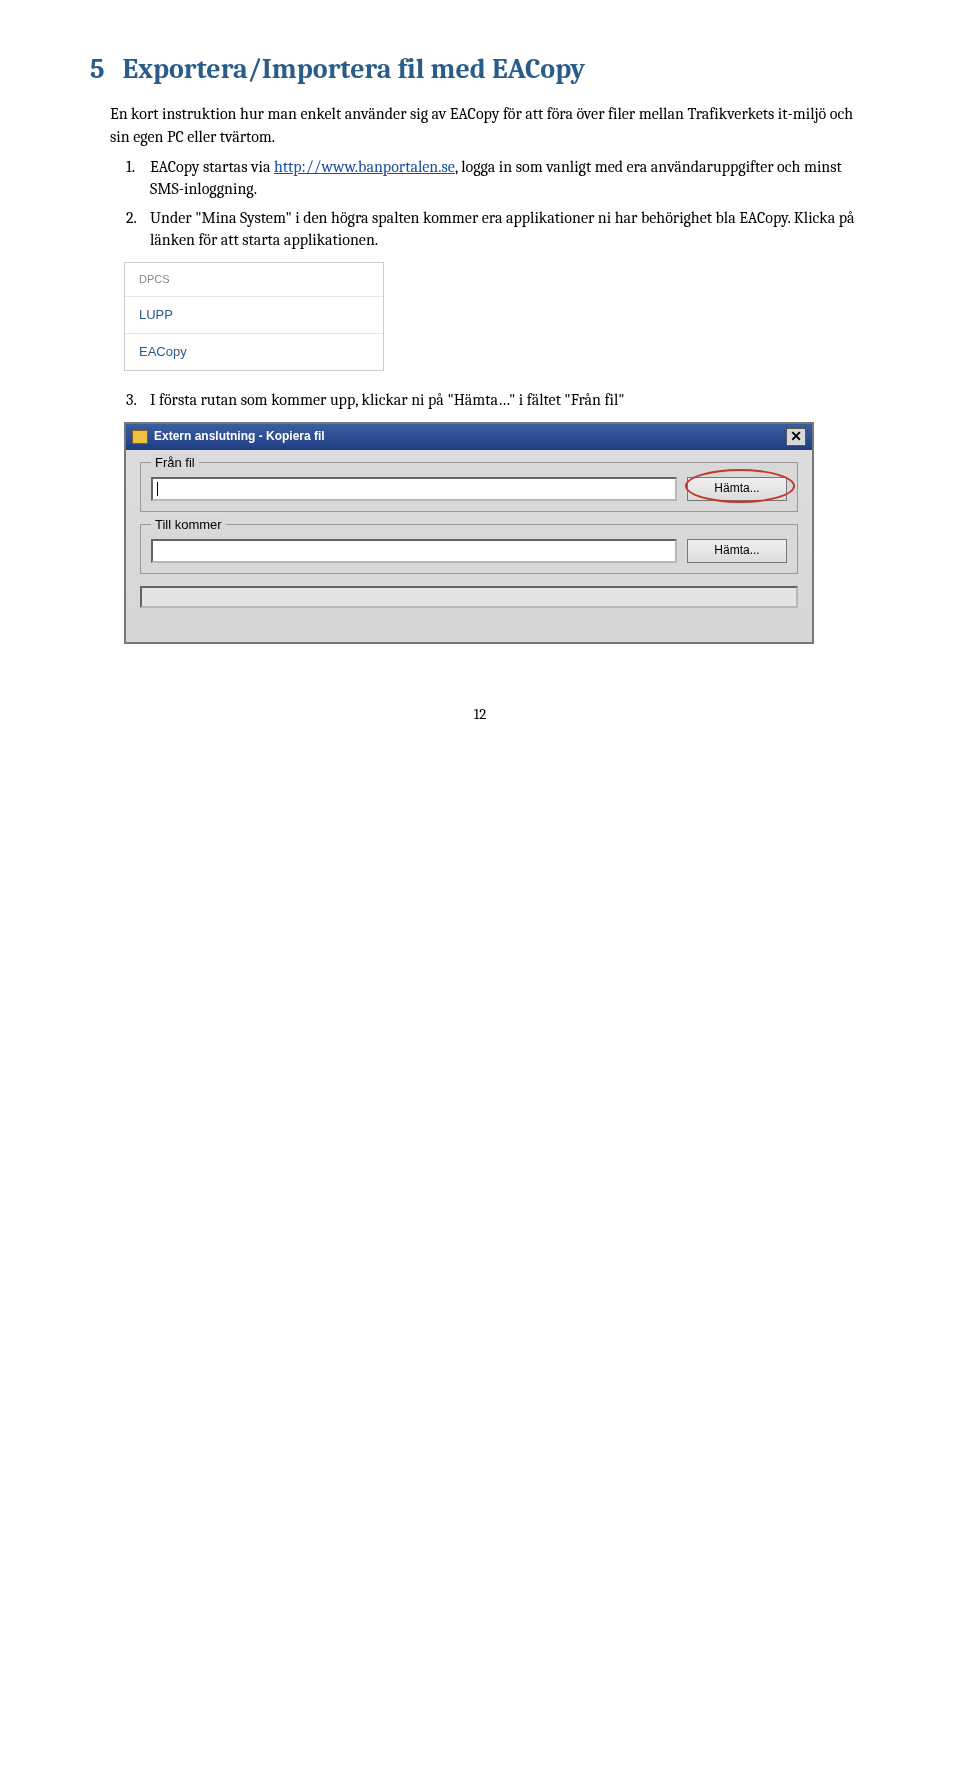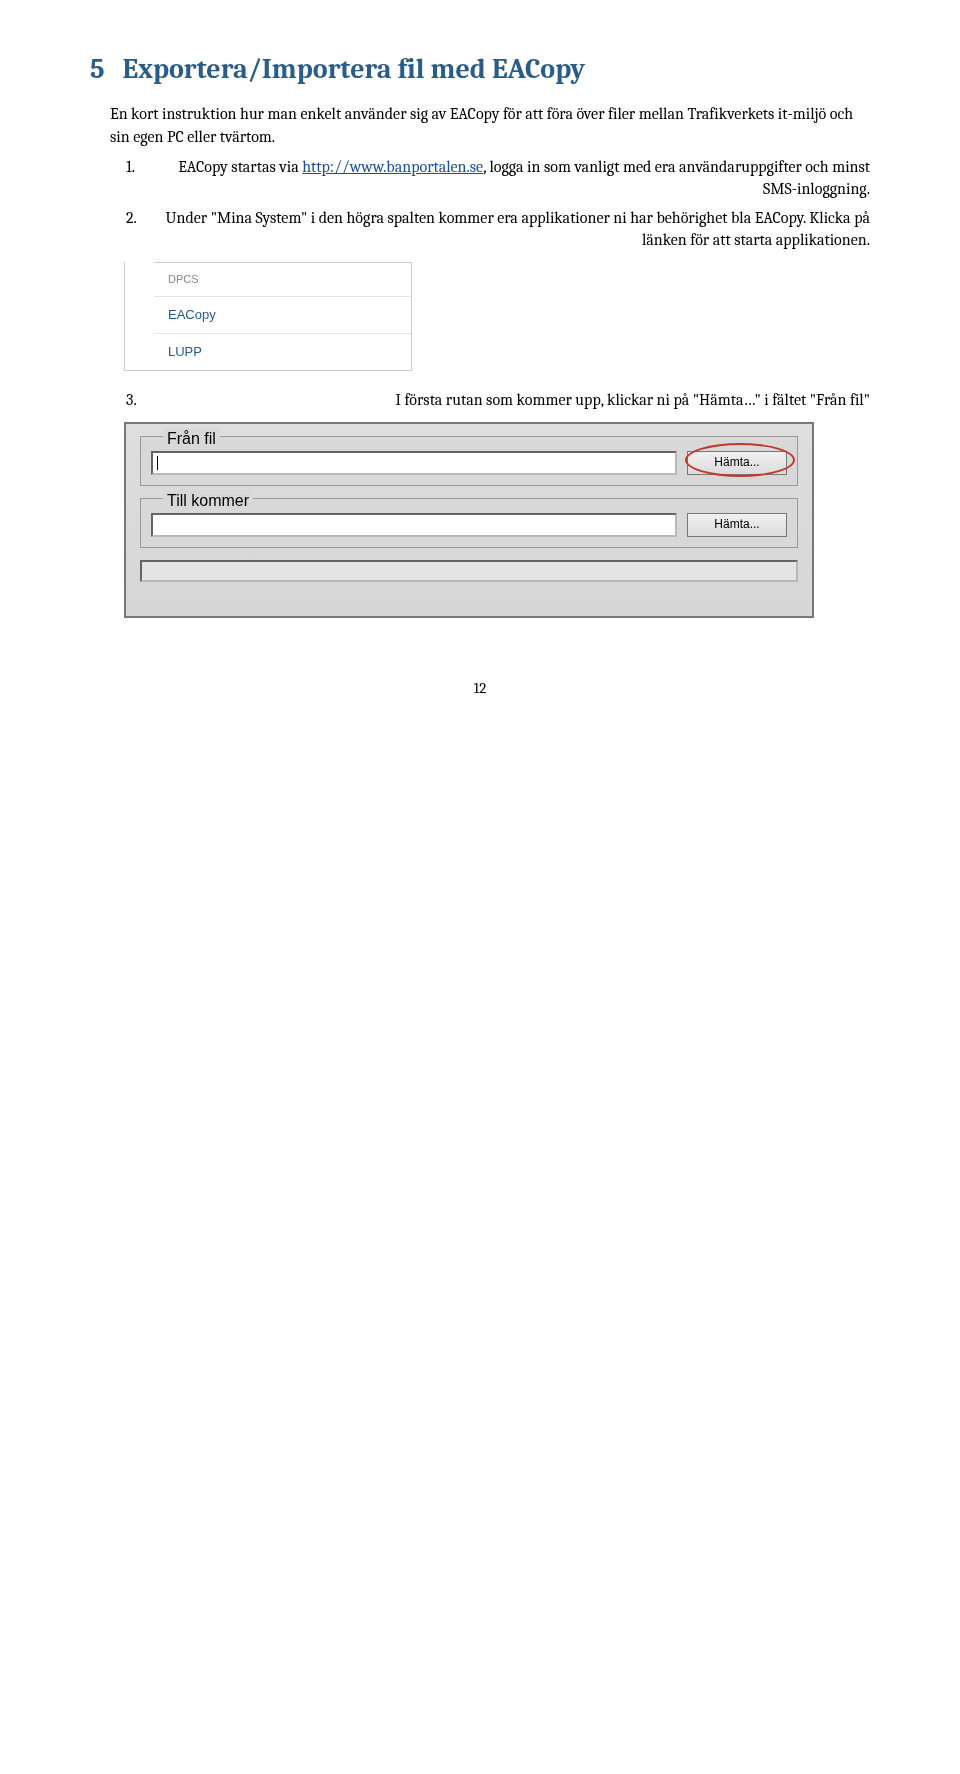--- a/index.html
+++ b/index.html
@@ -16,33 +16,32 @@
     color: #2a5c8a;
     font-size: 28px;
     font-weight: bold;
     margin-bottom: 14px;
   }
   .heading-num { margin-right: 18px; }
   .intro { margin-bottom: 8px; margin-left: 20px; }
   .numlist { margin-left: 36px; margin-bottom: 10px; }
   .numitem { display: flex; margin-bottom: 6px; }
   .numitem .n { width: 24px; flex-shrink: 0; }
-  .numitem .t { flex: 1; text-align: right; }
+  .numitem .t { flex: 1; }
   a.link { color: #1a4fa0; text-decoration: underline; }
 
   
   .shot1 {
     margin: 6px 0 18px 34px;
     border: 1px solid #ccc;
     border-top: none;
-    width: 288px;
+    width: 260px;
     font-family: Verdana, Arial, sans-serif;
     font-size: 13px;
     color: #2a5c8a;
-    padding-left: 29px;
   }
   .shot1 .row { padding: 9px 14px; border-top: 1px solid #e5e5e5; background:#fff; }
   .shot1 .row.first { border-top: 1px solid #ccc; color:#888; font-size:11px;}
   
   .dlg {
     margin: 8px 0 0 34px;
     width: 690px;
     border: 2px solid #777;
     font-family: Tahoma, Verdana, sans-serif;
     font-size: 12px;
@@ -74,24 +73,24 @@
   .dlg-body { padding: 12px 14px 16px 14px; }
   .group {
     border: 1px solid #999;
     padding: 14px 10px 10px 10px;
     position: relative;
     margin-bottom: 12px;
     background: #d8d8d8;
   }
   .group .legend {
     position: absolute;
-    top: -9px; left: 22px;
+    top: -9px; left: 10px;
     background: #d8d8d8;
     padding: 0 4px;
-    font-size: 16px;
+    font-size: 13px;
   }
   .group-row { display: flex; gap: 10px; align-items: center; }
   .txtfield {
     flex: 1;
     height: 24px;
     background: #fff;
     border: 2px inset #b8b8b8;
     padding: 0 4px;
     display: flex; align-items: center;
     font-size: 12px;
@@ -141,32 +140,40 @@
     </div>
   </div>
   <div class="numitem">
     <div class="n">2.</div>
     <div class="t">Under "Mina System" i den högra spalten kommer era applikationer ni har behörighet bla EACopy. Klicka på länken för att starta applikationen.</div>
   </div>
 </div>
 
 <div class="shot1">
   <div class="row first">DPCS</div>
+  <div class="row">LUPP</div>
   <div class="row">EACopy</div>
-  <div class="row">LUPP</div>
 </div>
 
 <div class="numlist">
   <div class="numitem">
     <div class="n">3.</div>
     <div class="t">I första rutan som kommer upp, klickar ni på "Hämta…" i fältet "Från fil"</div>
   </div>
 </div>
 
 <div class="dlg">
+  <div class="dlg-title">
+    <div class="icon"></div>
+    <span>Extern anslutning - Kopiera fil</span>
+    <div class="spacer"></div>
+    <div class="closebtn">
+      <span>✕</span>
+    </div>
+  </div>
   <div class="dlg-body">
     <div class="group" style="position:relative;">
       <div class="legend">Från fil</div>
       <div class="group-row">
         <div class="txtfield">
             <span class="cursor"></span>
           </div>
         <div class="btn">Hämta...</div>
       </div>
       <div class="circle"></div>

